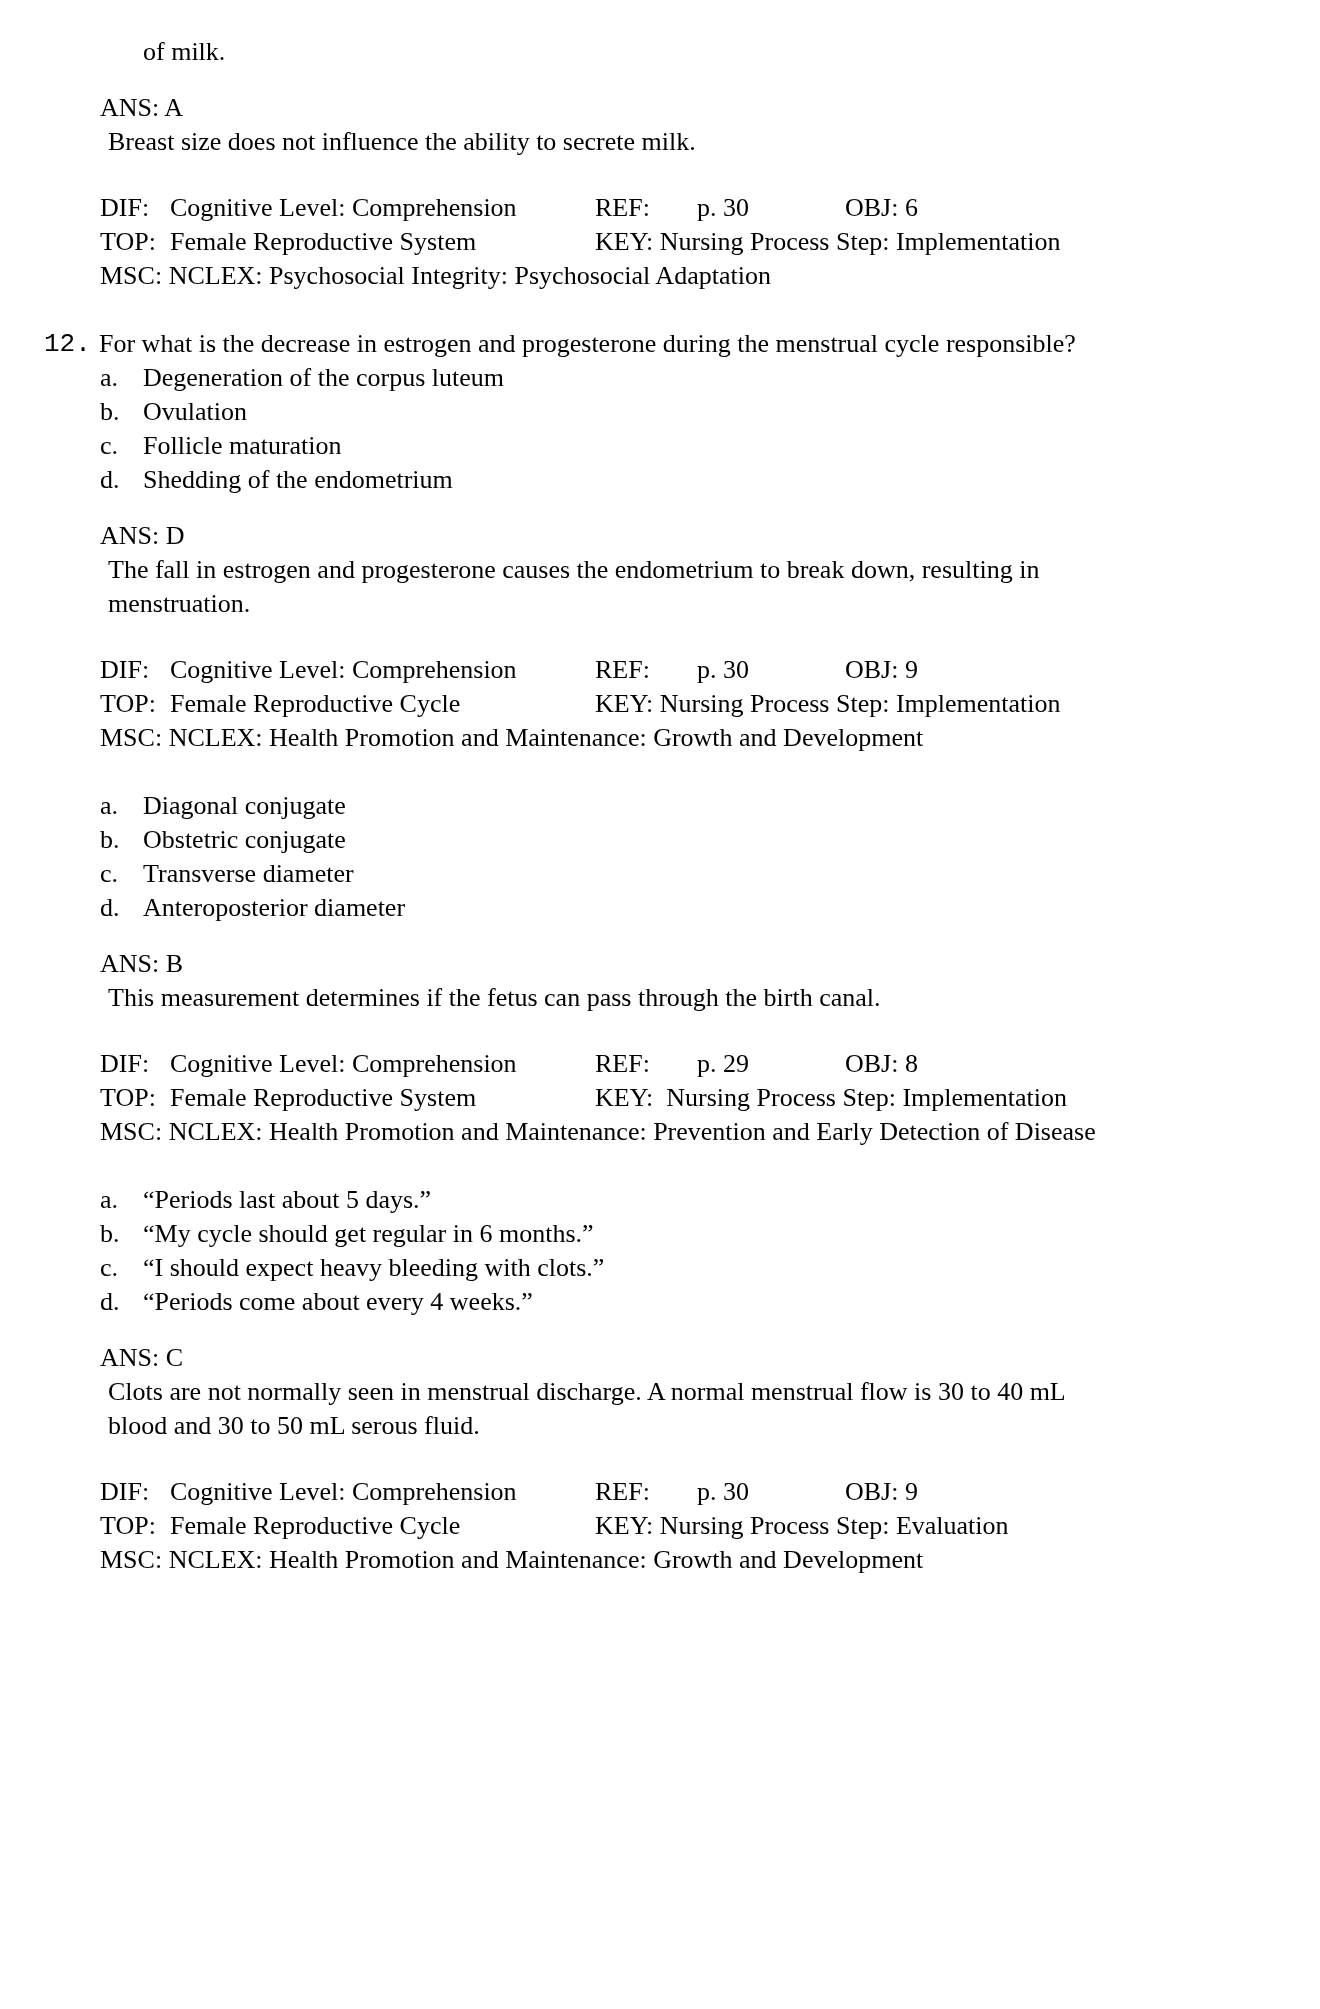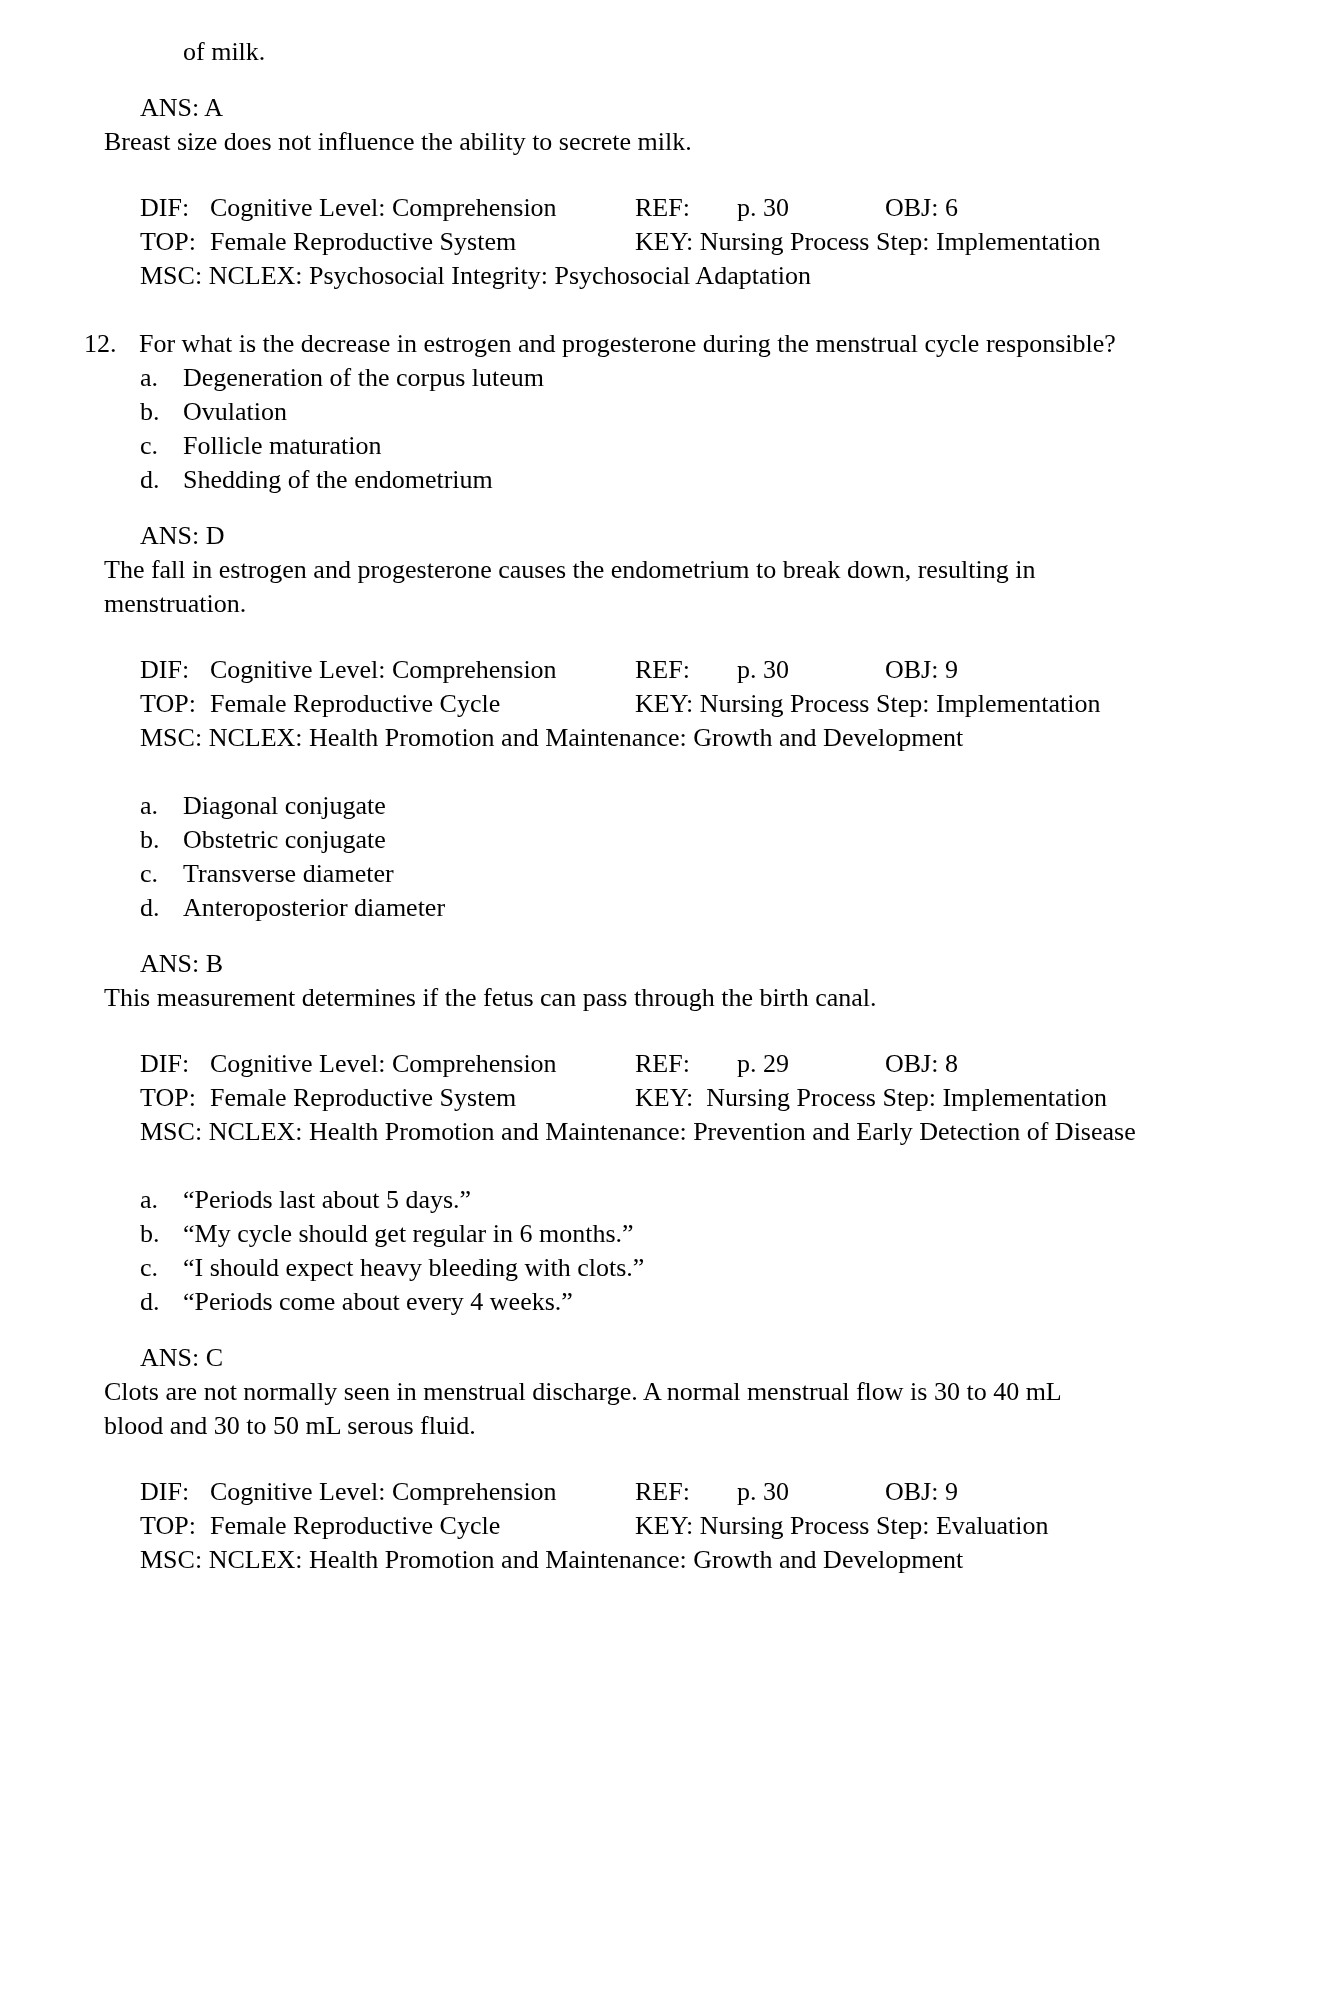--- a/index.html
+++ b/index.html
@@ -1,40 +1,40 @@
 <!DOCTYPE html>
 <html><head>
 <meta charset="utf-8">
 <style>
   html, body { margin: 0; padding: 0; background: #ffffff; }
   body {
     width: 1320px; height: 2009px; overflow: hidden;
     font-family: "Liberation Serif", "DejaVu Serif", serif;
     font-size: 26px; line-height: 34px; color: #000000;
   }
-  .doc { position: relative; width: 1300px; padding-top: 35px; box-sizing: border-box; padding-left: 40px; }
+  .doc { position: relative; width: 1300px; padding-top: 35px; box-sizing: border-box; }
 
   .continuation { margin-left: 143px; white-space: pre-line; }
 
   .ans-block { margin-top: 22px; margin-left: 100px; }
   .ans-label { white-space: pre; }
-  .rationale { margin-left: 64px; white-space: pre-line; max-width: 1190px; }
+  .rationale { margin-left: 108px; white-space: pre-line; max-width: 1190px; }
 
   .meta-block { margin-top: 32px; margin-left: 100px; }
   .meta-row { position: relative; height: 34px; }
   .meta-cell { position: absolute; top: 0; white-space: pre; }
   .mc0 { left: 0; }
   .mc1 { left: 70px; }
   .mc2 { left: 495px; }
   .mc3 { left: 597px; }
   .mc4 { left: 745px; }
 
   .question { margin-top: 34px; }
   .q-head { display: flex; padding-left: 44px; }
-  .q-num { width: 55px; flex: none; }
+  .q-num { width: 55px; flex: none; font-family: Liberation Mono, monospace; }
   .q-text { white-space: pre-line; max-width: 1160px; }
 
   .opt { display: flex; padding-left: 100px; }
   .opt-letter { width: 43px; flex: none; }
   .opt-text { white-space: pre; }
 </style>
 </head>
 <body>
 
 <div class="doc">

